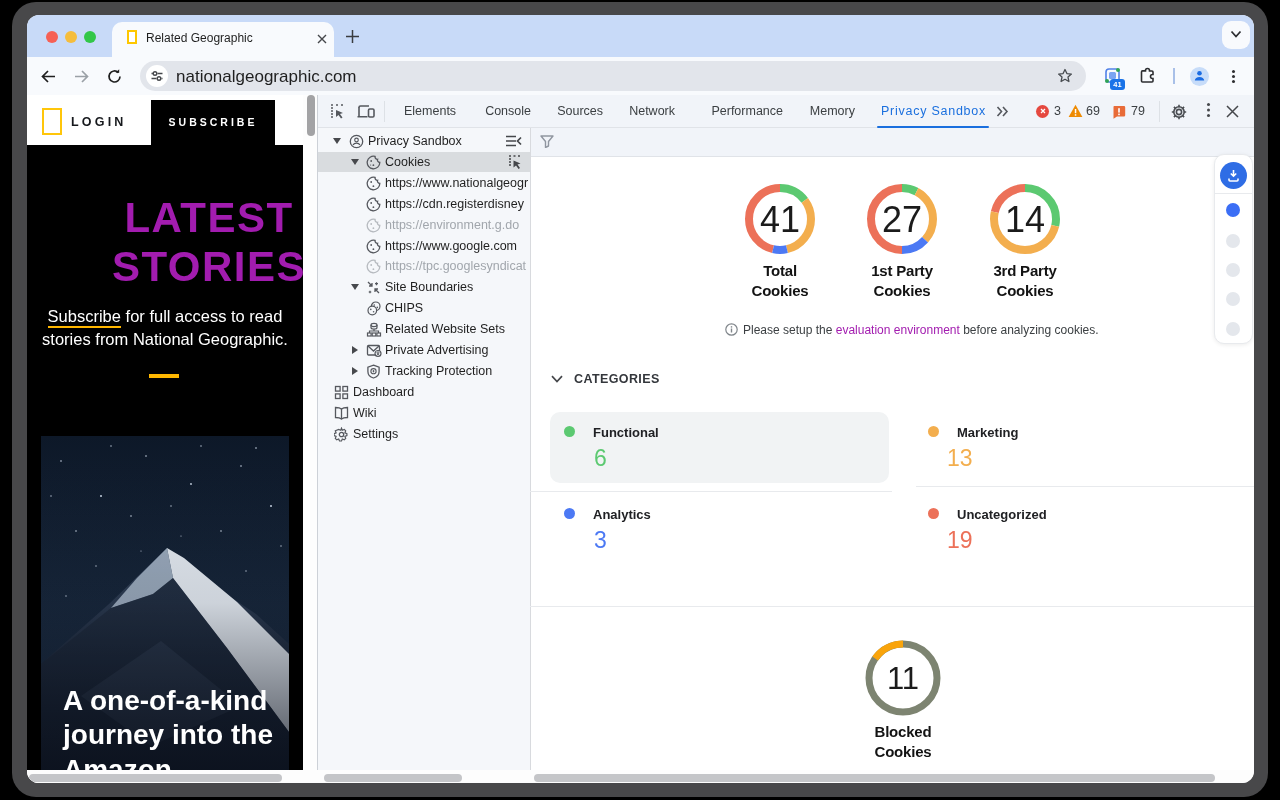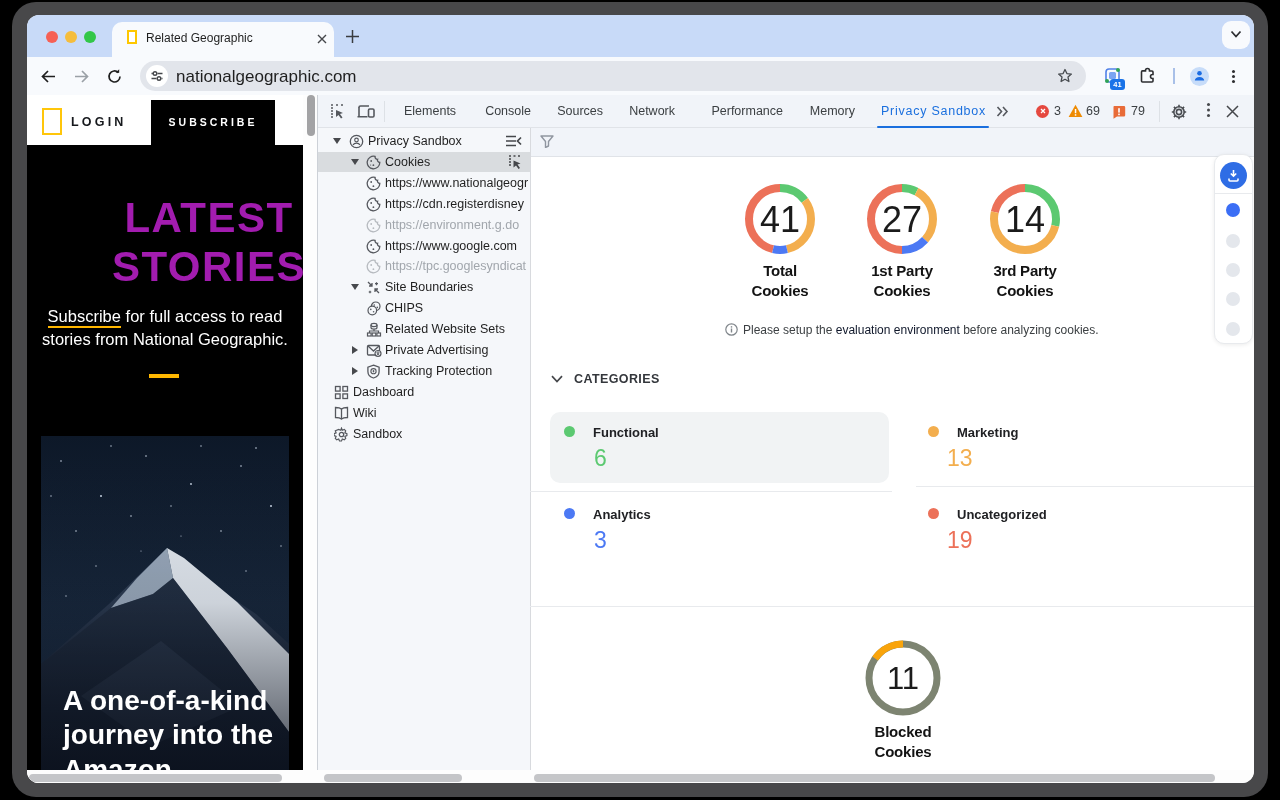--- a/index.html
+++ b/index.html
@@ -350,21 +350,21 @@
         <path d="M7.5 3C6.3 1.9 4.6 1.5 1.5 1.5v10c3.1 0 4.8.4 6 1.5 1.2-1.1 2.9-1.5 6-1.5v-10c-3.1 0-4.8.4-6 1.5z" fill="none" stroke="#55585e" stroke-width="1.3"></path>
         <path d="M7.5 3v10" stroke="#55585e" stroke-width="1.3"></path>
       </svg>
     <div class="rowtxt" style="left:35px;">Wiki</div>
   </div>
   <div class="row" style="top:408.6px;">
     <svg class="sb-icon" style="left:16px;" width="15" height="15" viewBox="0 0 15 15">
         <circle cx="7.5" cy="7.5" r="2.2" fill="none" stroke="#55585e" stroke-width="1.3"></circle>
         <path d="M7.5 1.2l.8 2 2-.8 1.4 1.4-.8 2 2 .8v2l-2 .8.8 2-1.4 1.4-2-.8-.8 2h-2l-.8-2-2 .8-1.4-1.4.8-2-2-.8v-2l2-.8-.8-2L4.7 2.4l2 .8z" fill="none" stroke="#55585e" stroke-width="1.2"></path>
       </svg>
-    <div class="rowtxt" style="left:35px;">Sandbox</div>
+    <div class="rowtxt" style="left:35px;">Settings</div>
   </div>
 
   <svg class="a" style="left:513px;top:120px;" width="14" height="13" viewBox="0 0 14 13">
       <path d="M1 1h12L8.5 6.5V11l-3 1.5V6.5z" fill="none" stroke="#9096a0" stroke-width="1.4" stroke-linejoin="round"></path>
     </svg>
 
   <svg class="a" style="left:715px;top:166px;" width="76" height="76" viewBox="0 0 76 76">
     <g fill="none" stroke-width="8" transform="rotate(-90 38 38)">
       <circle cx="38" cy="38" r="31" pathLength="360" stroke="#EC7159" stroke-dasharray="167 193" stroke-dashoffset="-193"></circle>
       <circle cx="38" cy="38" r="31" pathLength="360" stroke="#5CC971" stroke-dasharray="53 307"></circle>
@@ -392,21 +392,21 @@
   </svg>
   <div class="donutlbl" style="left:693px;top:246px;">Total<br>Cookies</div>
   <div class="donutlbl" style="left:815px;top:246px;">1st Party<br>Cookies</div>
   <div class="donutlbl" style="left:938px;top:246px;">3rd Party<br>Cookies</div>
 
   <svg class="a" style="left:698px;top:307.5px;" width="13" height="13" viewBox="0 0 13 13">
       <circle cx="6.5" cy="6.5" r="5.7" fill="none" stroke="#80868b" stroke-width="1.2"></circle>
       <rect x="5.8" y="5.5" width="1.4" height="4" fill="#80868b"></rect>
       <rect x="5.8" y="3.2" width="1.4" height="1.4" fill="#80868b"></rect>
     </svg>
-  <div class="a" style="left:716px;top:308px;font-size:12px;color:#3c4043;">Please setup the <span style="color:#0f172a;">evaluation environment</span> before analyzing cookies.</div>
+  <div class="a" style="left:716px;top:308px;font-size:12px;color:#3c4043;">Please setup the <span style="color:#a21caf;">evaluation environment</span> before analyzing cookies.</div>
 
   <svg class="a" style="left:524px;top:360px;" width="12" height="8" viewBox="0 0 12 8">
       <path d="M1 1.2L6 6.5l5-5.3" stroke="#45474b" stroke-width="1.7" fill="none"></path>
     </svg>
   <div class="a" style="left:547px;top:357px;font-size:12.5px;font-weight:700;letter-spacing:0.4px;color:#34373c;">CATEGORIES</div>
   <div class="a" style="left:523px;top:397px;width:339px;height:71px;background:#f1f3f4;border-radius:10px;"></div>
   <div class="catdot" style="left:537px;top:411px;background:#5CC971;"></div>
   <div class="catlbl" style="left:566px;top:410px;">Functional</div>
   <div class="catnum" style="left:567px;top:432px;color:#5CC971;">6</div>
   <div class="catdot" style="left:901px;top:411px;background:#F3AE4E;"></div>

